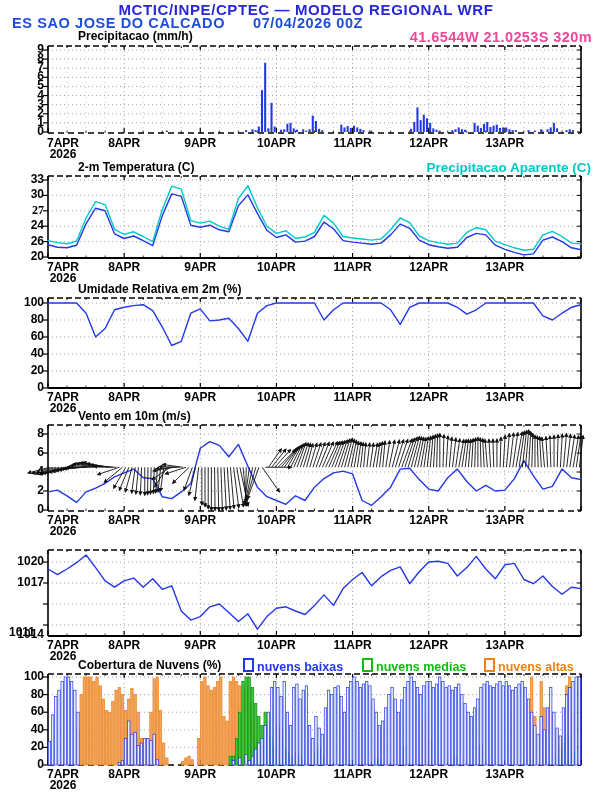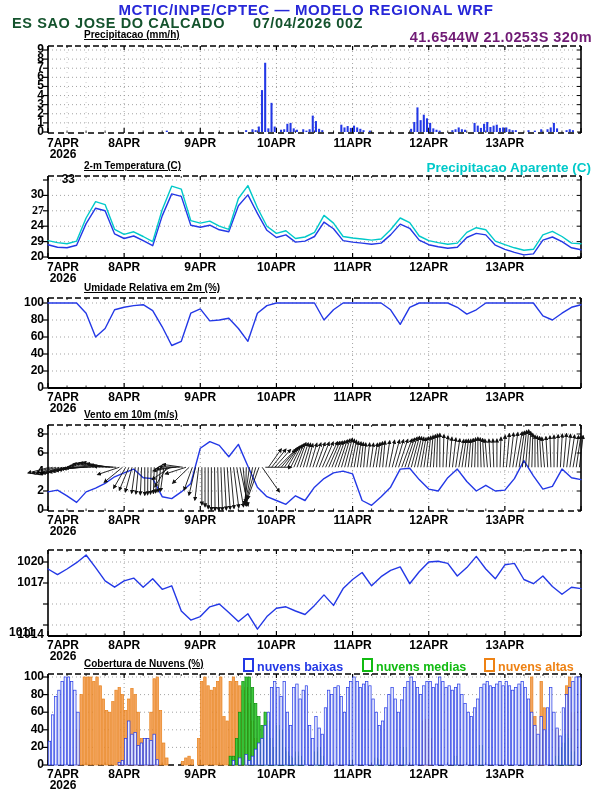--- a/index.html
+++ b/index.html
@@ -3,21 +3,21 @@
 <meta charset="utf-8">
 <style>
   html,body{margin:0;padding:0;background:#fff;}
   .page{position:relative;width:612px;height:792px;background:#fff;overflow:hidden;
         font-family:"Liberation Sans",sans-serif;font-weight:bold;color:#000;}
   svg{position:absolute;top:0;left:0;z-index:1;}
   .hdr1{position:absolute;top:1px;left:0;width:100%;text-align:center;font-size:15px;letter-spacing:0.6px;z-index:2;}
   .hdr2{position:absolute;top:15px;left:12px;font-size:14.5px;letter-spacing:0.6px;z-index:2;}
   .hdr2 .gap{display:inline-block;width:28px;}
   .coords{position:absolute;top:29px;right:20px;font-size:14.5px;letter-spacing:0.4px;z-index:2;}
-  .ptitle{position:absolute;left:84px;font-size:10px;z-index:2;white-space:nowrap;text-decoration:underline;}
+  .ptitle{position:absolute;left:78px;font-size:12px;z-index:2;white-space:nowrap;}
   .rlabel{position:absolute;right:21px;font-size:13.5px;z-index:2;white-space:nowrap;}
   .legend-item{position:absolute;font-size:12.5px;z-index:2;white-space:nowrap;}
   .sw{display:inline-block;width:7px;height:10px;border:2px solid #000;background:#fff;margin-right:3px;vertical-align:-1px;}
   .tick{position:absolute;font-size:12px;z-index:2;white-space:nowrap;line-height:13px;}
   .ytick{left:0;width:44px;text-align:right;}
   .xtick{width:60px;text-align:center;}
 </style>
 </head>
 <body>
 
@@ -1038,24 +1038,24 @@
       <rect x="559.0416666666666" y="735.96" width="2.4" height="29.039999999999964" fill="#e9edfc" stroke="#2338e6" stroke-width="0.7"></rect>
       <rect x="562.2142857142857" y="707.8" width="2.4" height="57.200000000000045" fill="#e9edfc" stroke="#2338e6" stroke-width="0.7"></rect>
       <rect x="565.3869047619047" y="694.6" width="2.4" height="70.39999999999998" fill="#e9edfc" stroke="#2338e6" stroke-width="0.7"></rect>
       <rect x="568.5595238095237" y="687.56" width="2.4" height="77.44000000000005" fill="#e9edfc" stroke="#2338e6" stroke-width="0.7"></rect>
       <rect x="571.7321428571428" y="681.4" width="2.4" height="83.60000000000002" fill="#e9edfc" stroke="#2338e6" stroke-width="0.7"></rect>
       <rect x="574.9047619047619" y="677" width="2.4" height="88" fill="#e9edfc" stroke="#2338e6" stroke-width="0.7"></rect>
       <rect x="578.077380952381" y="677" width="2.4" height="88" fill="#e9edfc" stroke="#2338e6" stroke-width="0.7"></rect>
     </svg>
 
   <div class="hdr1" style="color: rgb(39, 39, 216);">MCTIC/INPE/CPTEC — MODELO REGIONAL WRF</div>
-  <div class="hdr2" style="color: #14532d; text-align: center;">
+  <div class="hdr2" style="color: #1d4ed8; text-align: center;">
     <span>ES SAO JOSE DO CALCADO</span><span class="gap"></span><span>07/04/2026 00Z</span>
   </div>
-  <div class="coords" style="color: #701a75;">41.6544W 21.0253S 320m</div>
+  <div class="coords" style="color: #ec4899;">41.6544W 21.0253S 320m</div>
 
   <div class="ptitle" style="top:29px">Precipitacao (mm/h)</div>
   <div class="ptitle" style="top:160px">2-m Temperatura (C)</div>
   <div class="rlabel" style="top: 160px; color: rgb(0, 201, 201);">Precipitacao Aparente (C)</div>
   <div class="ptitle" style="top:282px">Umidade Relativa em 2m (%)</div>
   <div class="ptitle" style="top:409px">Vento em 10m (m/s)</div>
   <div class="ptitle" style="top:658px">Cobertura de Nuvens (%)</div>
 
   <div class="legend-item" style="left:243px;top:658px"><span class="sw" style="border-color: rgb(35, 56, 230);"></span><span style="color: rgb(35, 56, 230);">nuvens baixas</span></div>
   <div class="legend-item" style="left:362px;top:658px"><span class="sw" style="border-color: rgb(17, 187, 17);"></span><span style="color: rgb(17, 187, 17);">nuvens medias</span></div>
@@ -1072,25 +1072,25 @@
     <div class="tick ytick" style="left: 0px; top: 43px;">9</div>
     <div class="tick xtick" style="left: 33px; top: 137px;">7APR</div>
     <div class="tick xtick" style="left: 94.1429px; top: 137px;">8APR</div>
     <div class="tick xtick" style="left: 170.286px; top: 137px;">9APR</div>
     <div class="tick xtick" style="left: 246.429px; top: 137px;">10APR</div>
     <div class="tick xtick" style="left: 322.571px; top: 137px;">11APR</div>
     <div class="tick xtick" style="left: 398.714px; top: 137px;">12APR</div>
     <div class="tick xtick" style="left: 474.857px; top: 137px;">13APR</div>
     <div class="tick xtick" style="left: 33px; top: 148px;">2026</div>
     <div class="tick ytick" style="left: 0px; top: 250px;">20</div>
-    <div class="tick ytick" style="left: 0px; top: 234.6px;">29</div>
+    <div class="tick ytick" style="left: 0px; top: 234.6px;">26</div>
     <div class="tick ytick" style="left: 0px; top: 219.2px;">24</div>
     <div class="tick ytick" style="left: 0px; top: 203.8px; font-family: Liberation Serif, serif;">27</div>
     <div class="tick ytick" style="left: 0px; top: 188.4px;">30</div>
-    <div class="tick ytick" style="left: 0px; top: 173px; margin-left: 31px;">33</div>
+    <div class="tick ytick" style="left: 0px; top: 173px;">33</div>
     <div class="tick xtick" style="left: 33px; top: 261px;">7APR</div>
     <div class="tick xtick" style="left: 94.1429px; top: 261px;">8APR</div>
     <div class="tick xtick" style="left: 170.286px; top: 261px;">9APR</div>
     <div class="tick xtick" style="left: 246.429px; top: 261px;">10APR</div>
     <div class="tick xtick" style="left: 322.571px; top: 261px;">11APR</div>
     <div class="tick xtick" style="left: 398.714px; top: 261px;">12APR</div>
     <div class="tick xtick" style="left: 474.857px; top: 261px;">13APR</div>
     <div class="tick xtick" style="left: 33px; top: 272px;">2026</div>
     <div class="tick ytick" style="left: 0px; top: 381px;">0</div>
     <div class="tick ytick" style="left: 0px; top: 364px;">20</div>

